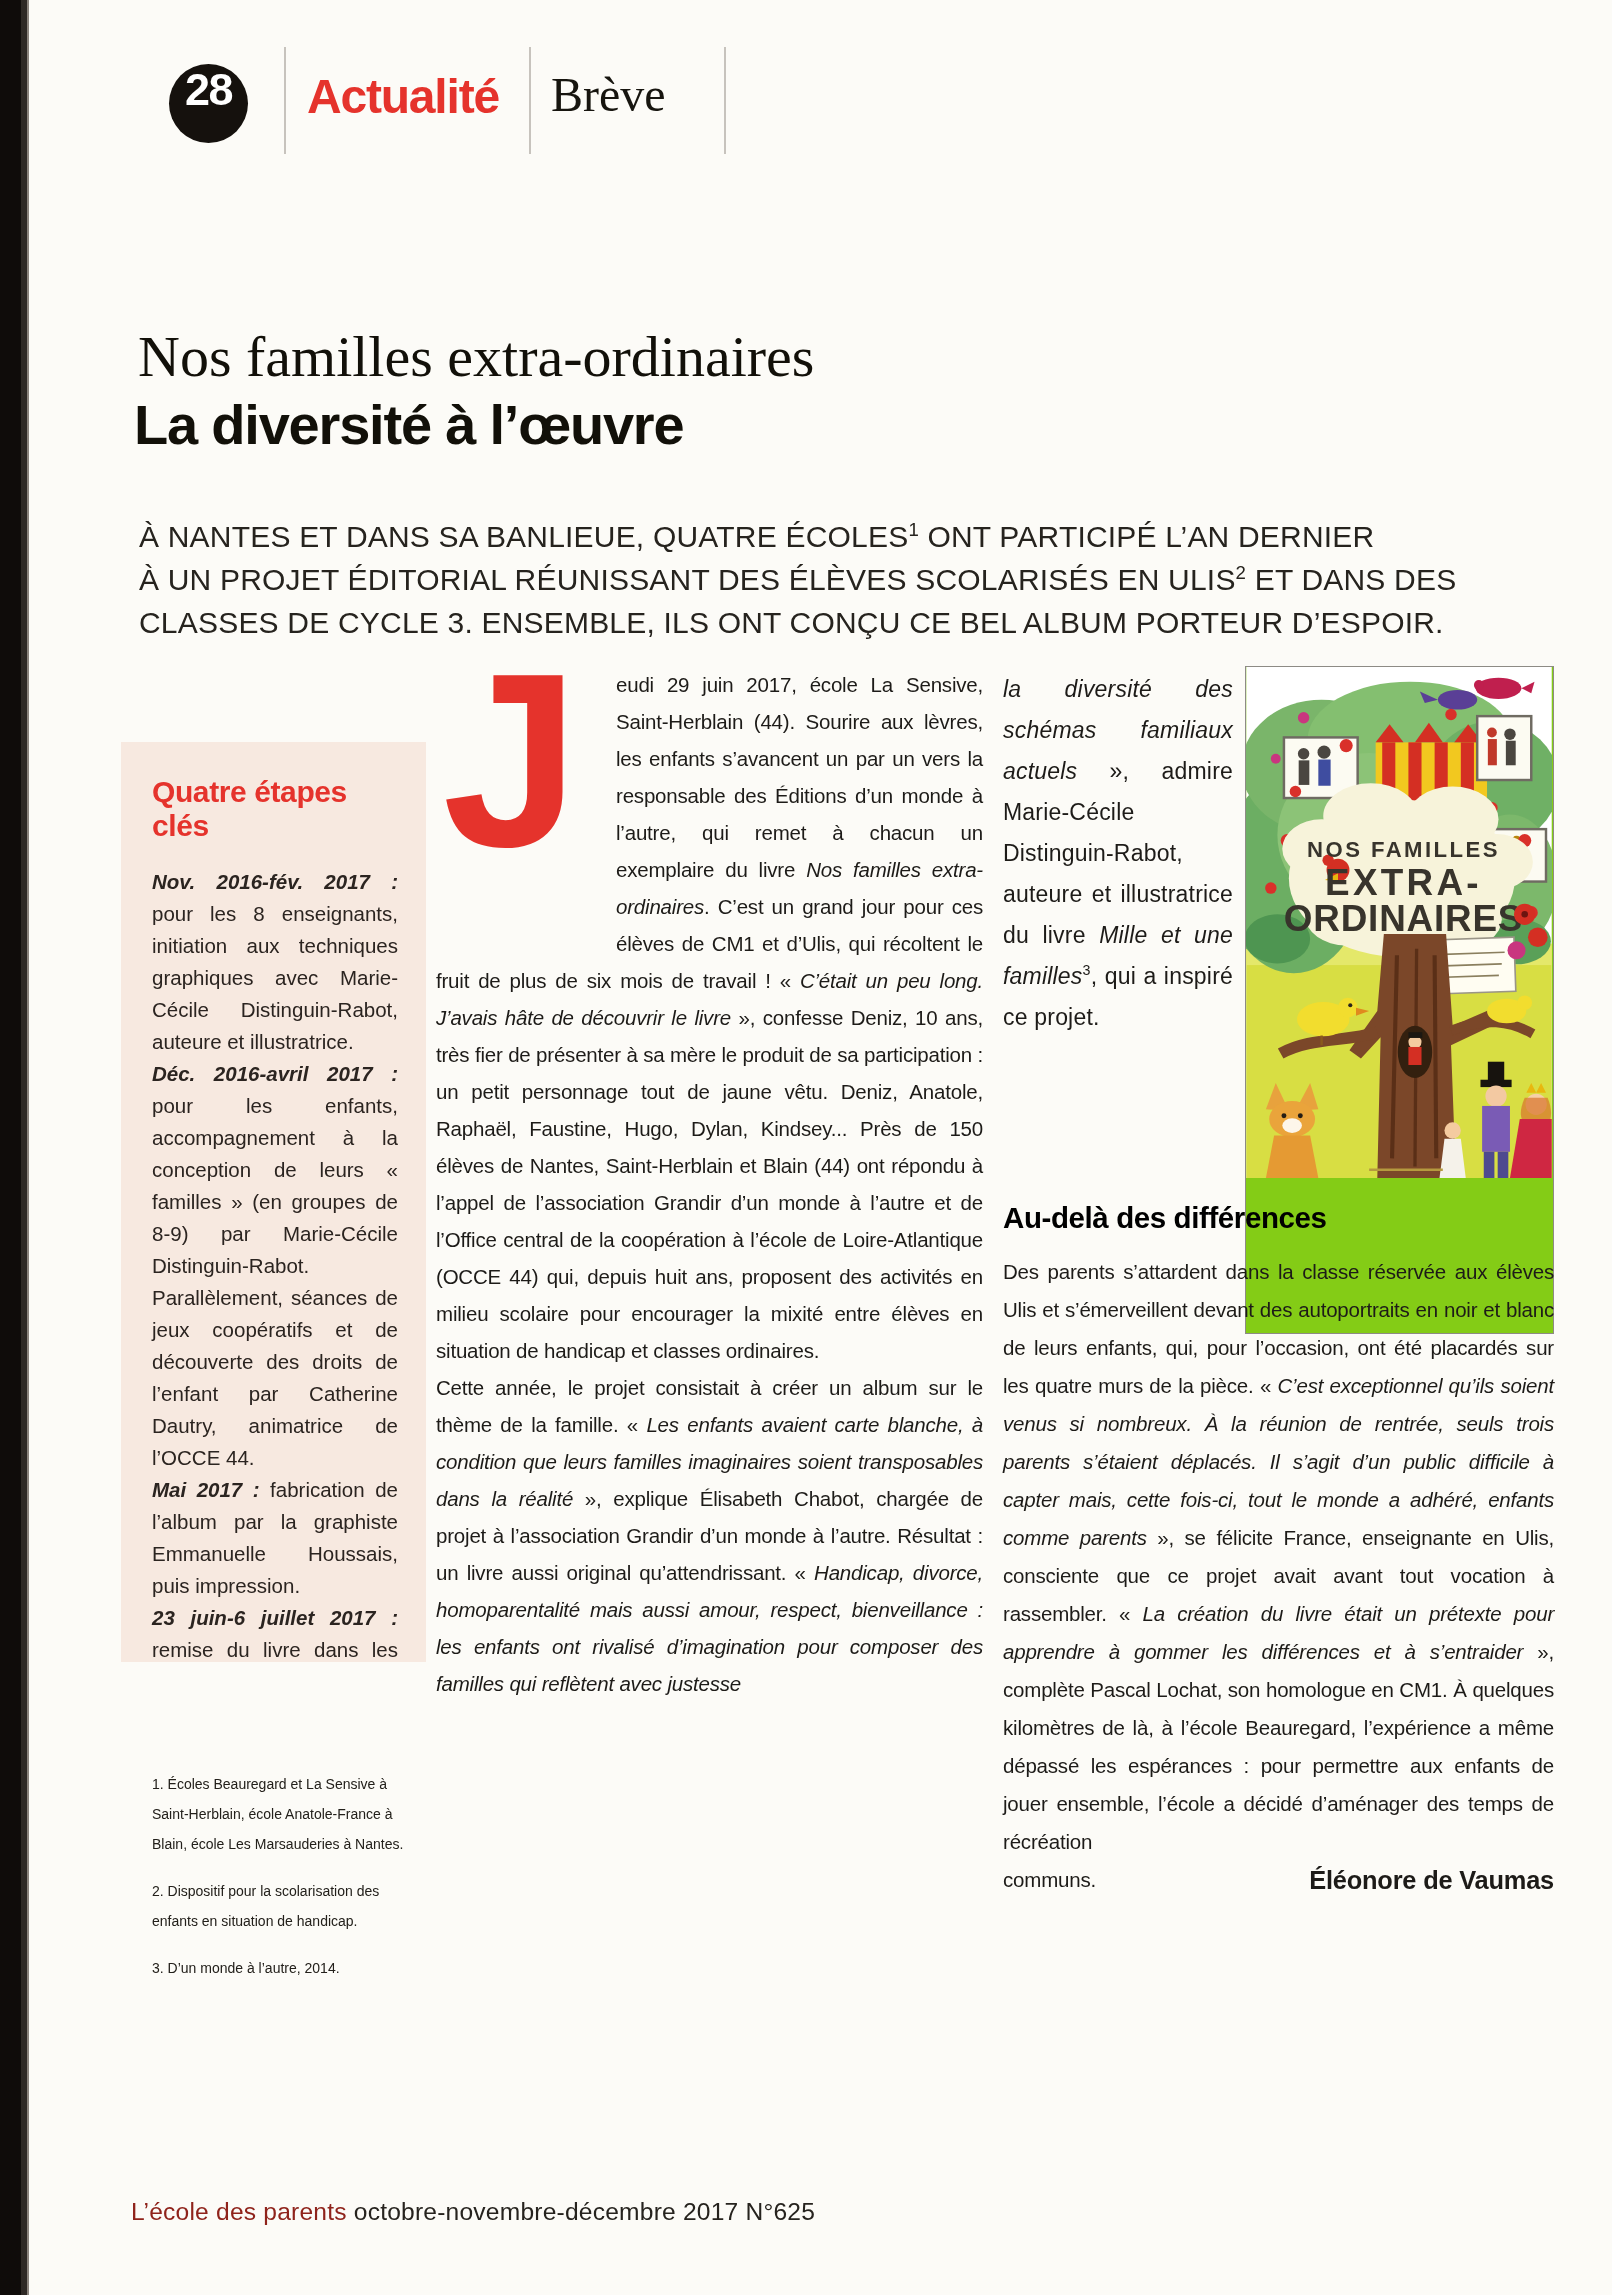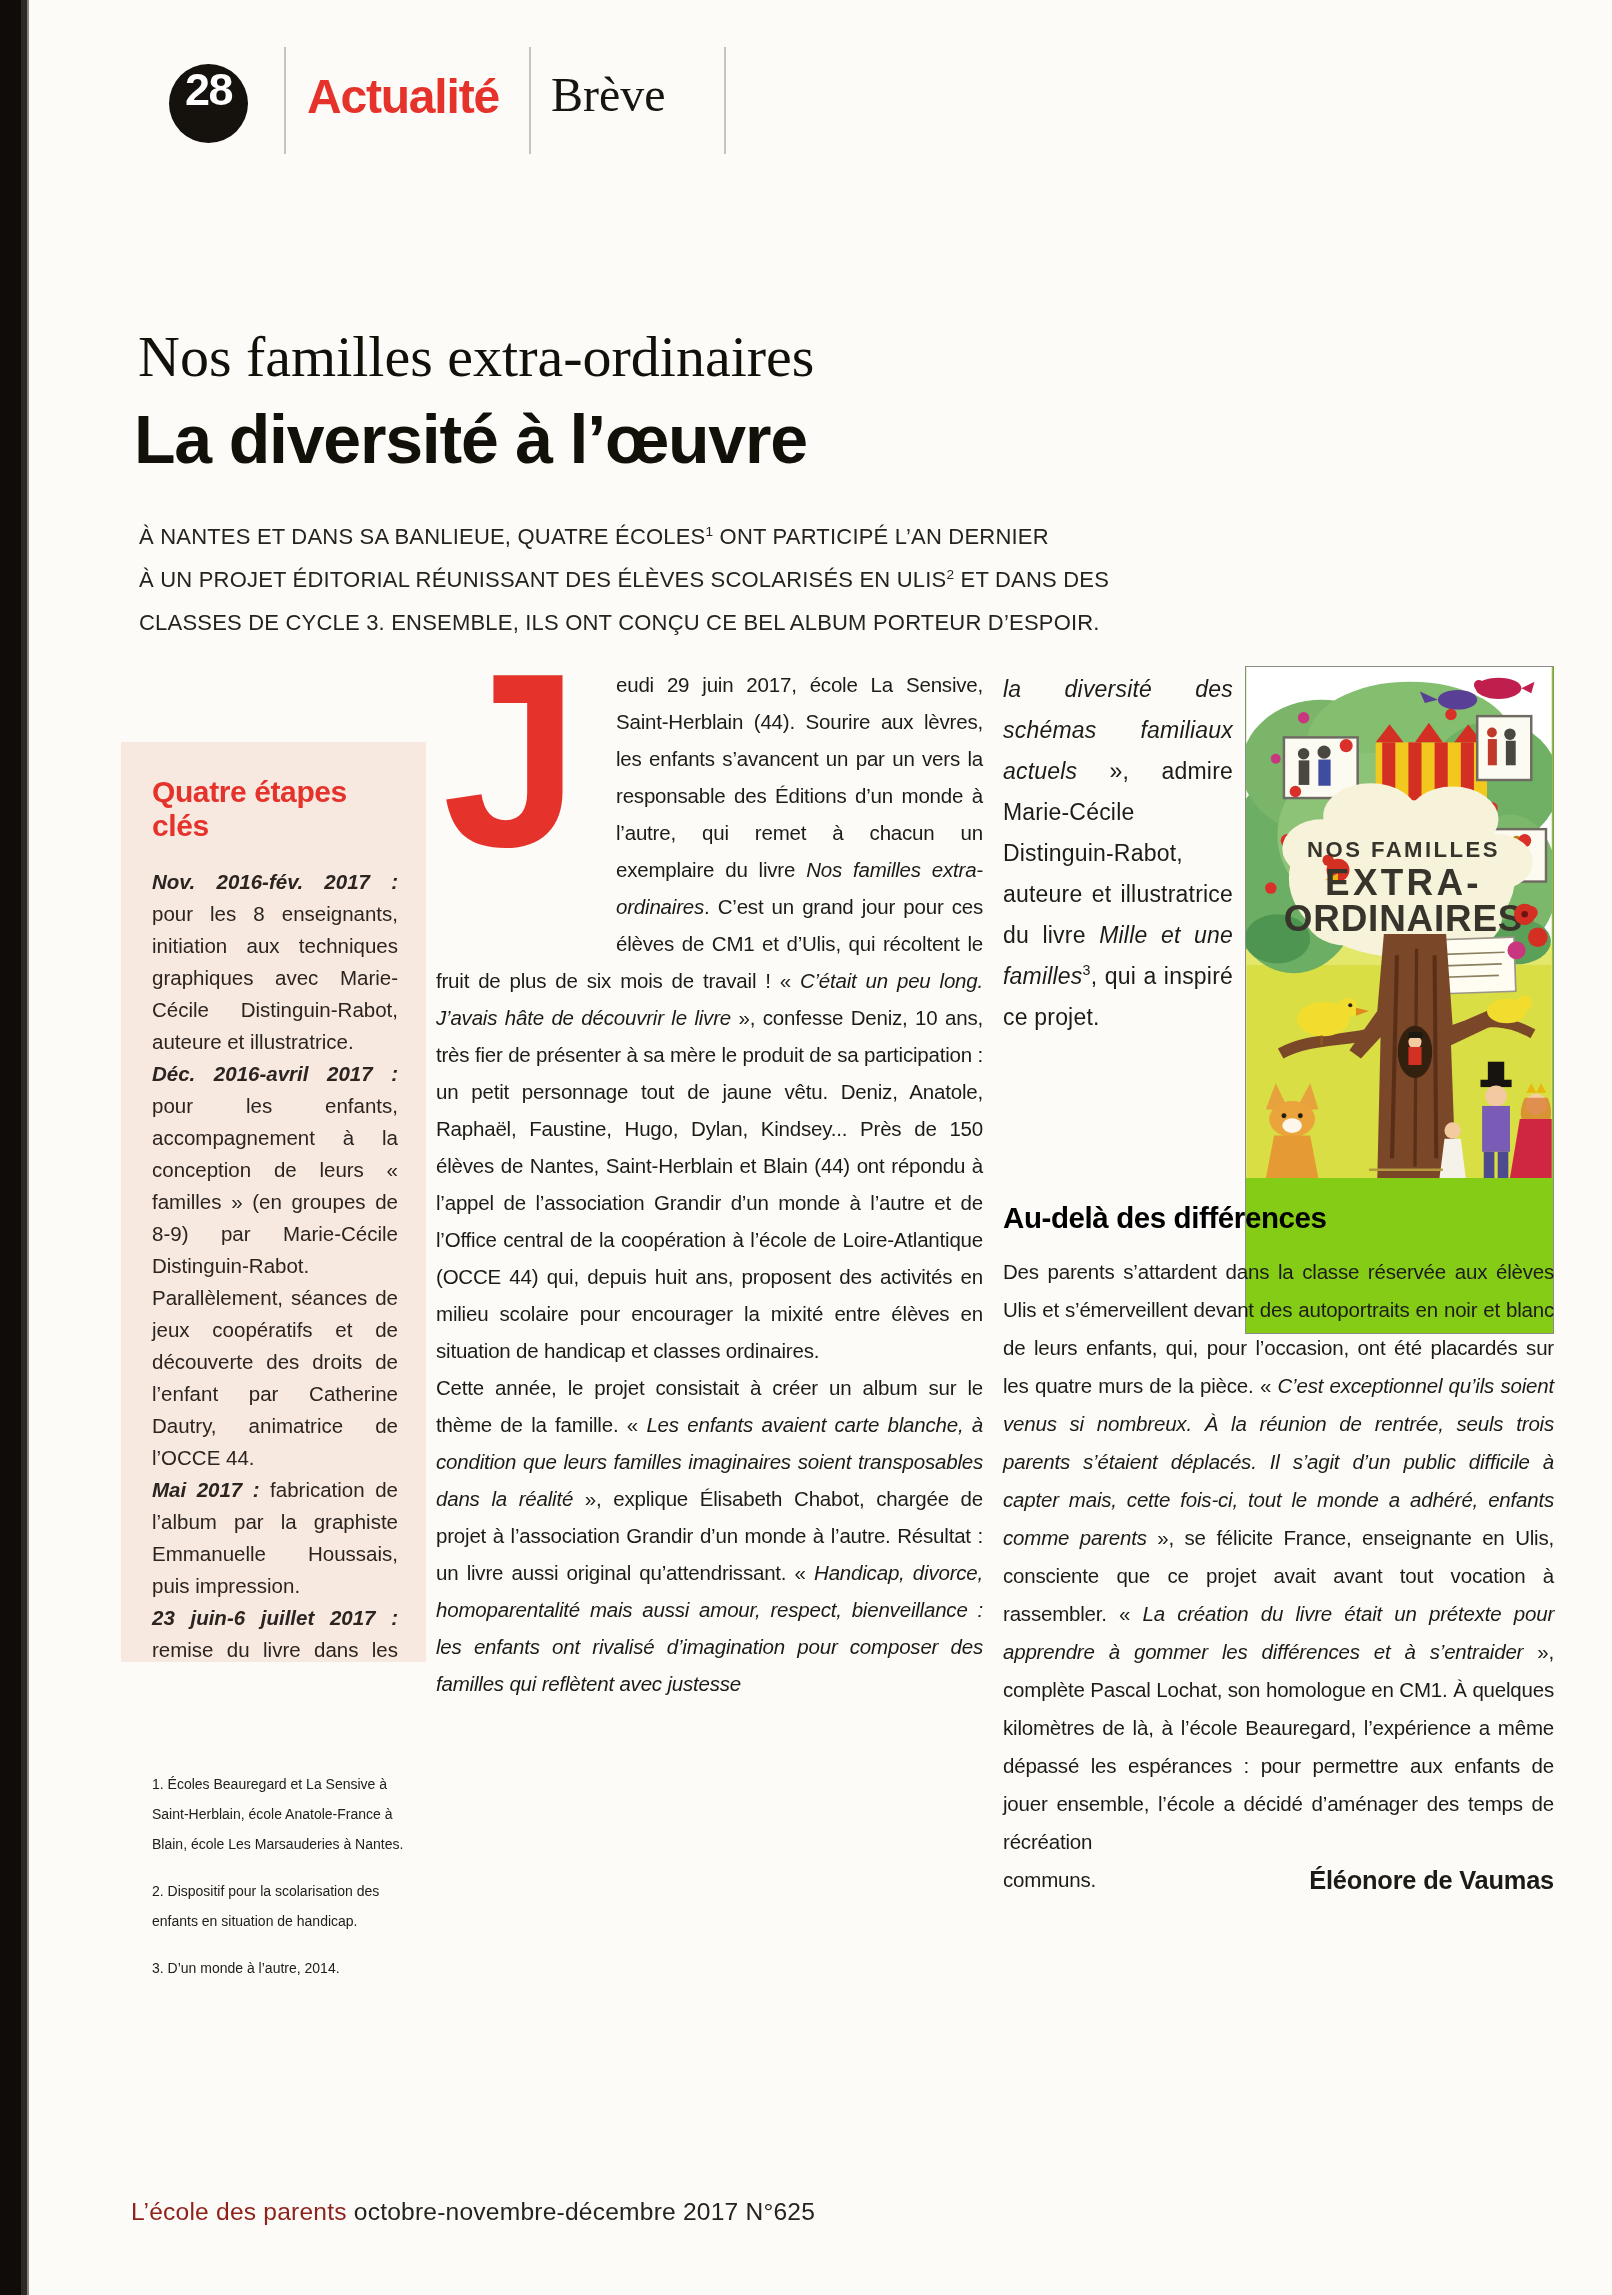--- a/index.html
+++ b/index.html
@@ -29,24 +29,24 @@
   .hdr-sep{position:absolute;top:47px;height:107px;width:1.6px;background:#c7c3bd}
   .sep1{left:284px}.sep2{left:529px}.sep3{left:724px}
   .hdr-section{position:absolute;left:307px;top:69px;font-size:48px;font-weight:700;
     color:var(--red);letter-spacing:-1.2px}
   .hdr-subsection{position:absolute;left:551px;top:67px;font-size:48px;
     font-family:"Liberation Serif",serif;color:#17150f}
 
   
   .kicker{position:absolute;left:138px;top:323px;font-family:"Liberation Serif",serif;
     font-size:58px;color:#121009;white-space:nowrap}
-  .title{position:absolute;left:134px;top:400px;font-size:68px;font-weight:700;
+  .title{position:absolute;left:134px;top:392px;font-size:56px;font-weight:700;
     letter-spacing:-1.2px;color:#121009;white-space:nowrap}
   .standfirst{position:absolute;left:139px;top:515px;width:1410px;
-    font-size:22px;line-height:43px;letter-spacing:0.2px;color:#26231e}
+    font-size:30px;line-height:43px;letter-spacing:0.2px;color:#26231e}
   .standfirst div{white-space:nowrap}
 
   
   .keybox{position:absolute;left:121px;top:742px;width:305px;height:920px;
     background:var(--box);padding:33px 28px 11px 31px;overflow:hidden}
   .keybox h3{margin:0 0 23px;color:var(--red);font-size:30px;font-weight:700;letter-spacing:-0.4px}
   .step{margin:0;font-size:20.5px;line-height:32px;text-align:justify;color:#2b2420}
   .step-date{font-weight:700;font-style:italic}
 
   

